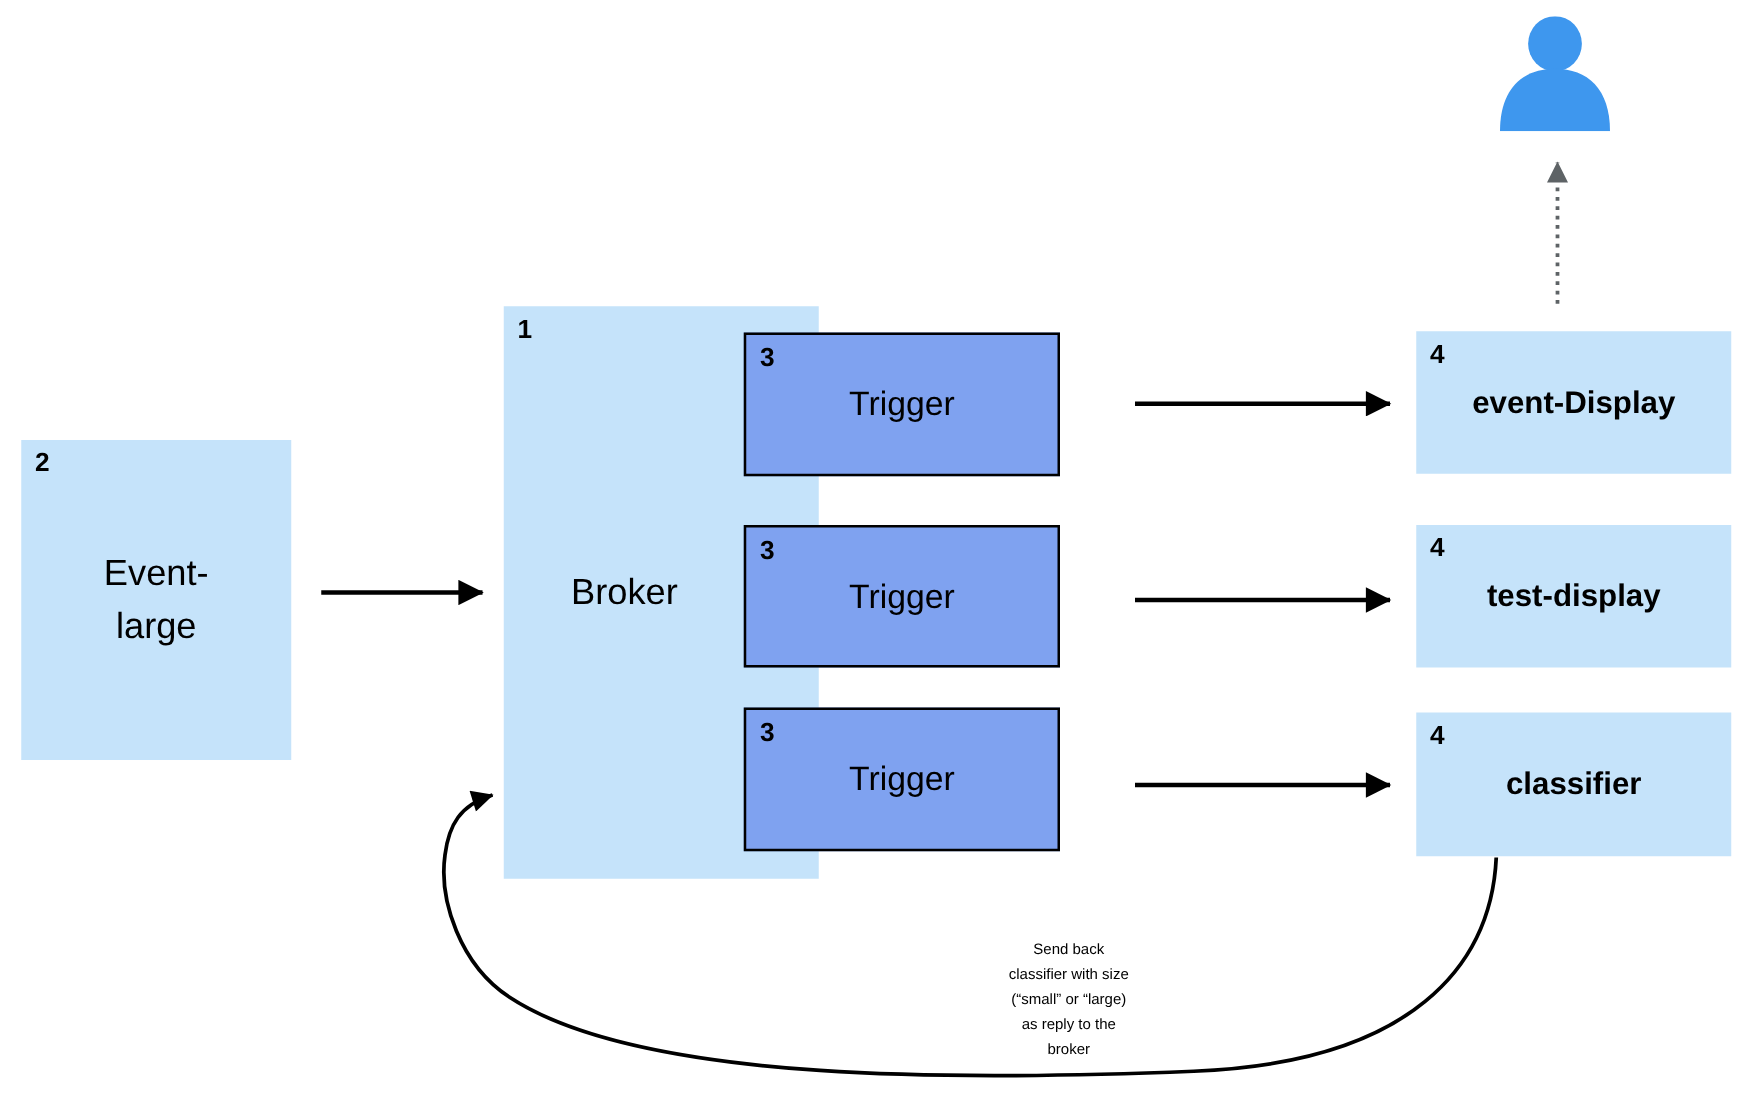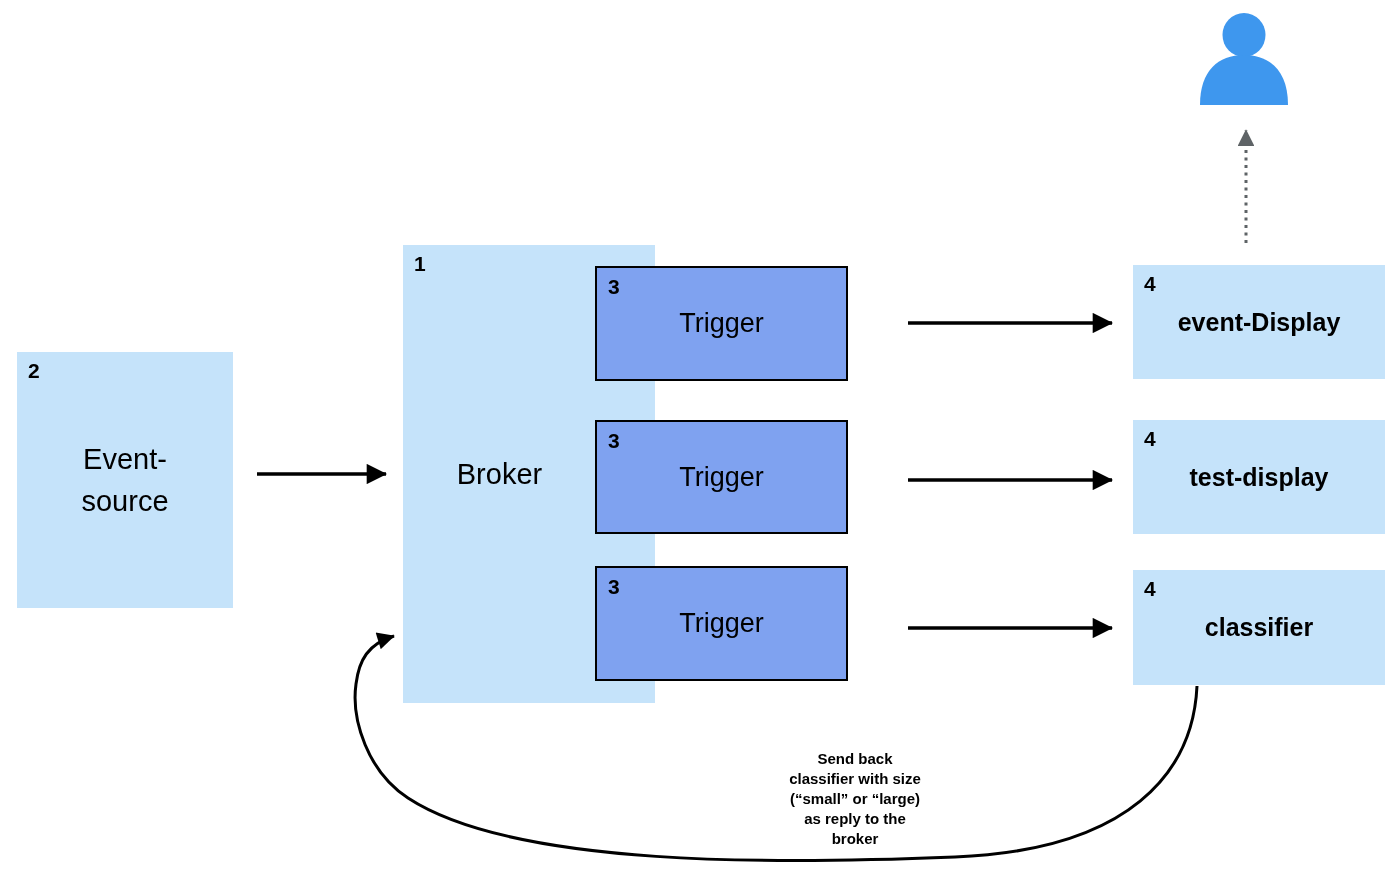--- a/index.html
+++ b/index.html
@@ -12,42 +12,42 @@
   .num{position:absolute;top:8px;left:11px;font-size:21px;font-weight:700;line-height:1;}
   .biglabel{font-size:29px;font-weight:400;text-align:center;line-height:1.45;white-space:pre-line;}
   .triglabel{font-size:27px;font-weight:400;text-align:center;}
   .smalllabel{font-size:25px;font-weight:600;text-align:center;}
 
   
   #broker-label-wrap{position:absolute;left:403px;top:245px;width:193px;height:458px;
     display:flex;align-items:center;justify-content:center;pointer-events:none;}
 
   #annotation{position:absolute;left:770px;top:749px;width:170px;
-    font-size:15px;font-weight:700;line-height:20px;text-align:center;white-space:pre-line;}
+    font-size:12px;font-weight:400;line-height:20px;text-align:center;white-space:pre-line;}
 
   #person-icon{position:absolute;left:1200px;top:13px;width:88px;height:92px;}
 
   #arrow-layer{position:absolute;left:0;top:0;width:1400px;height:896px;pointer-events:none;}
 </style>
 </head>
 <body>
 
 <div id="canvas">
 
   <div class="node light" style="left:403px;top:245px;width:252px;height:458px;">
     <span class="num">1</span>
   </div>
   <div id="broker-label-wrap">
     <span class="biglabel">Broker</span>
   </div>
 
   <div class="node light" style="left:17px;top:352px;width:216px;height:256px;">
     <span class="num">2</span>
     <span class="biglabel">Event-
-source</span>
+large</span>
   </div>
 
   <div class="node trigger" style="left:595px;top:266px;width:253px;height:115px;">
     <span class="num">3</span>
     <span class="triglabel">Trigger</span>
   </div>
   <div class="node trigger" style="left:595px;top:420px;width:253px;height:114px;">
     <span class="num">3</span>
     <span class="triglabel">Trigger</span>
   </div>

